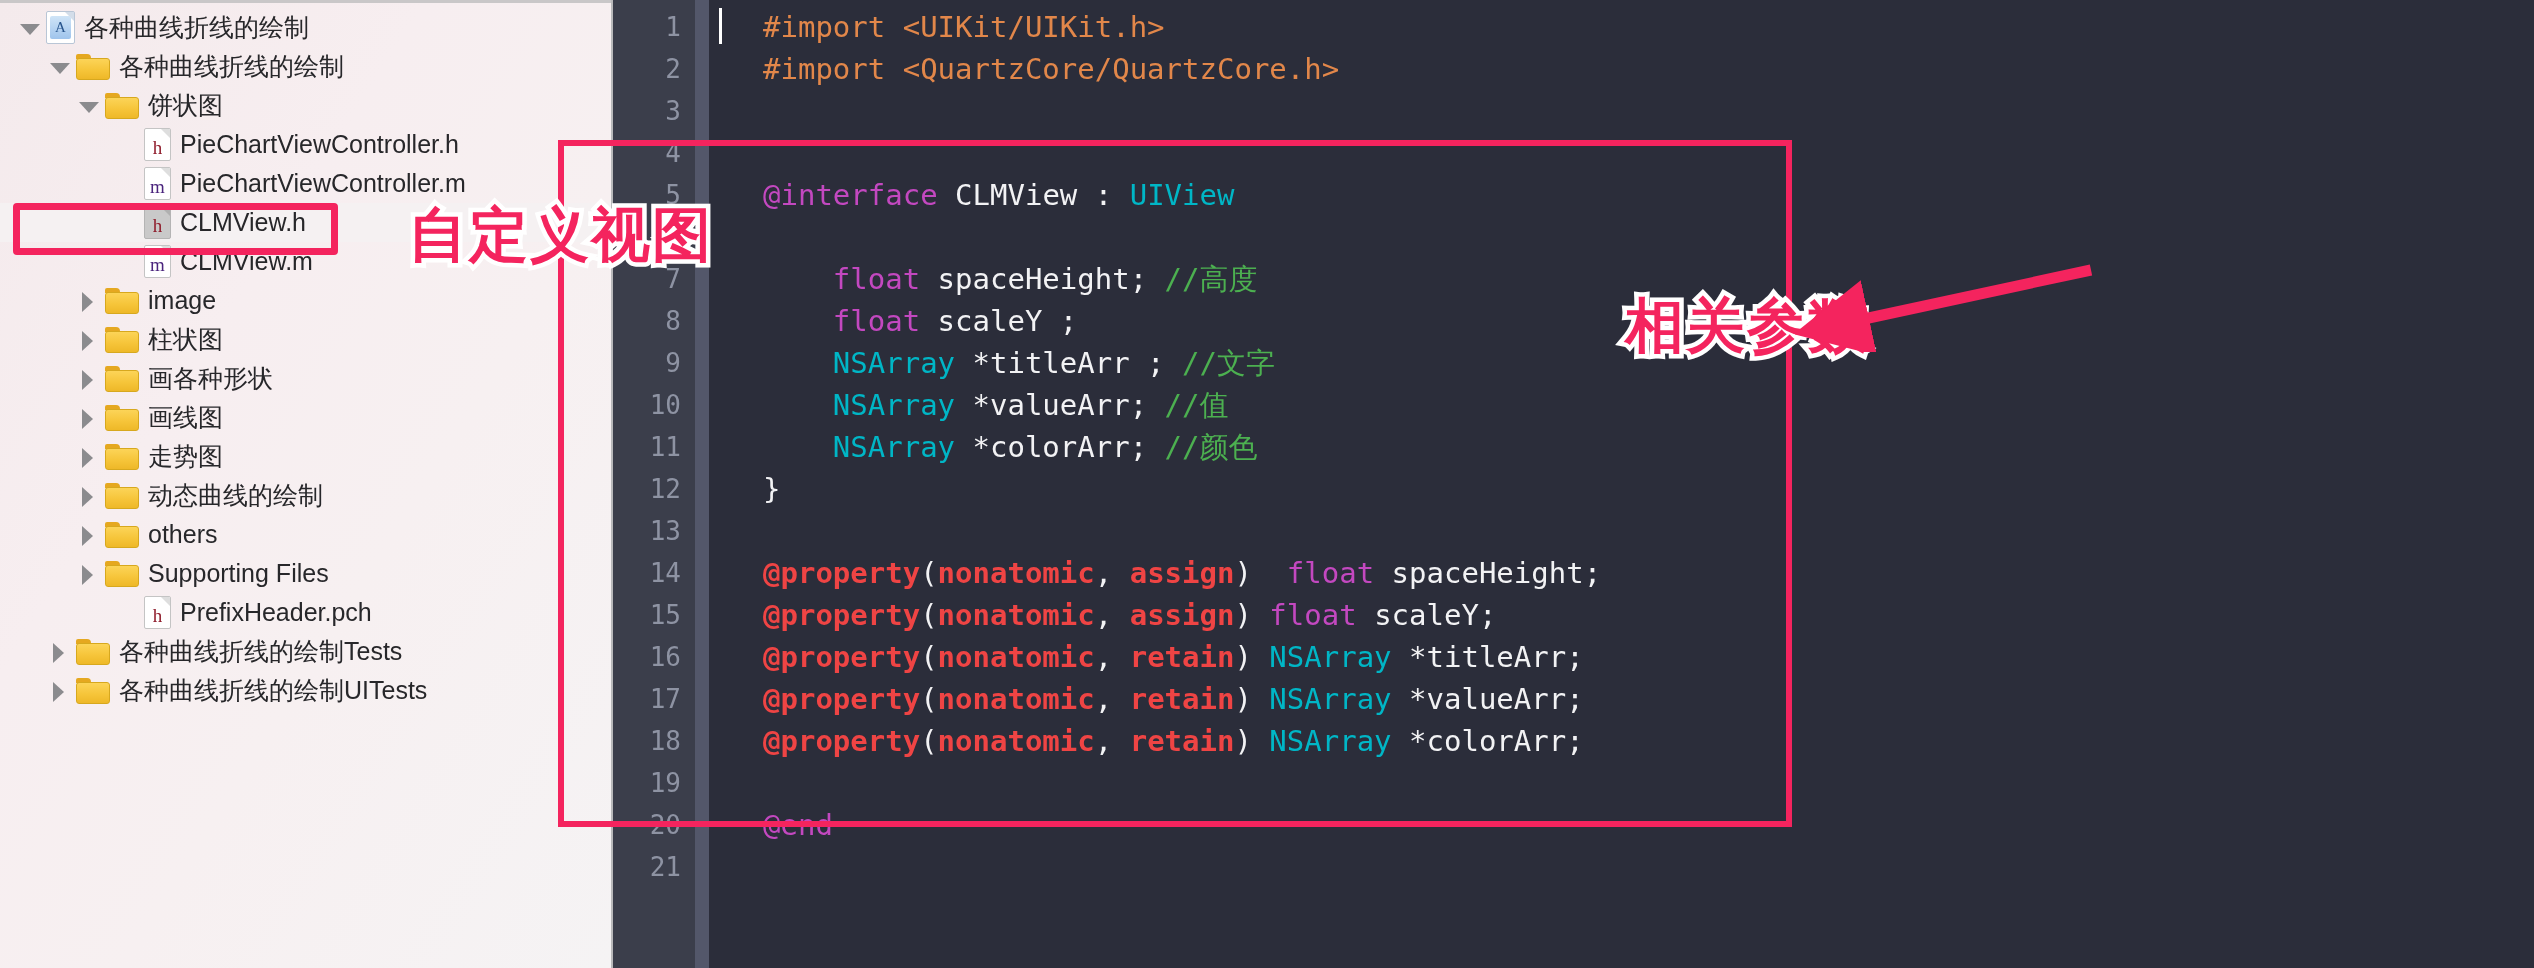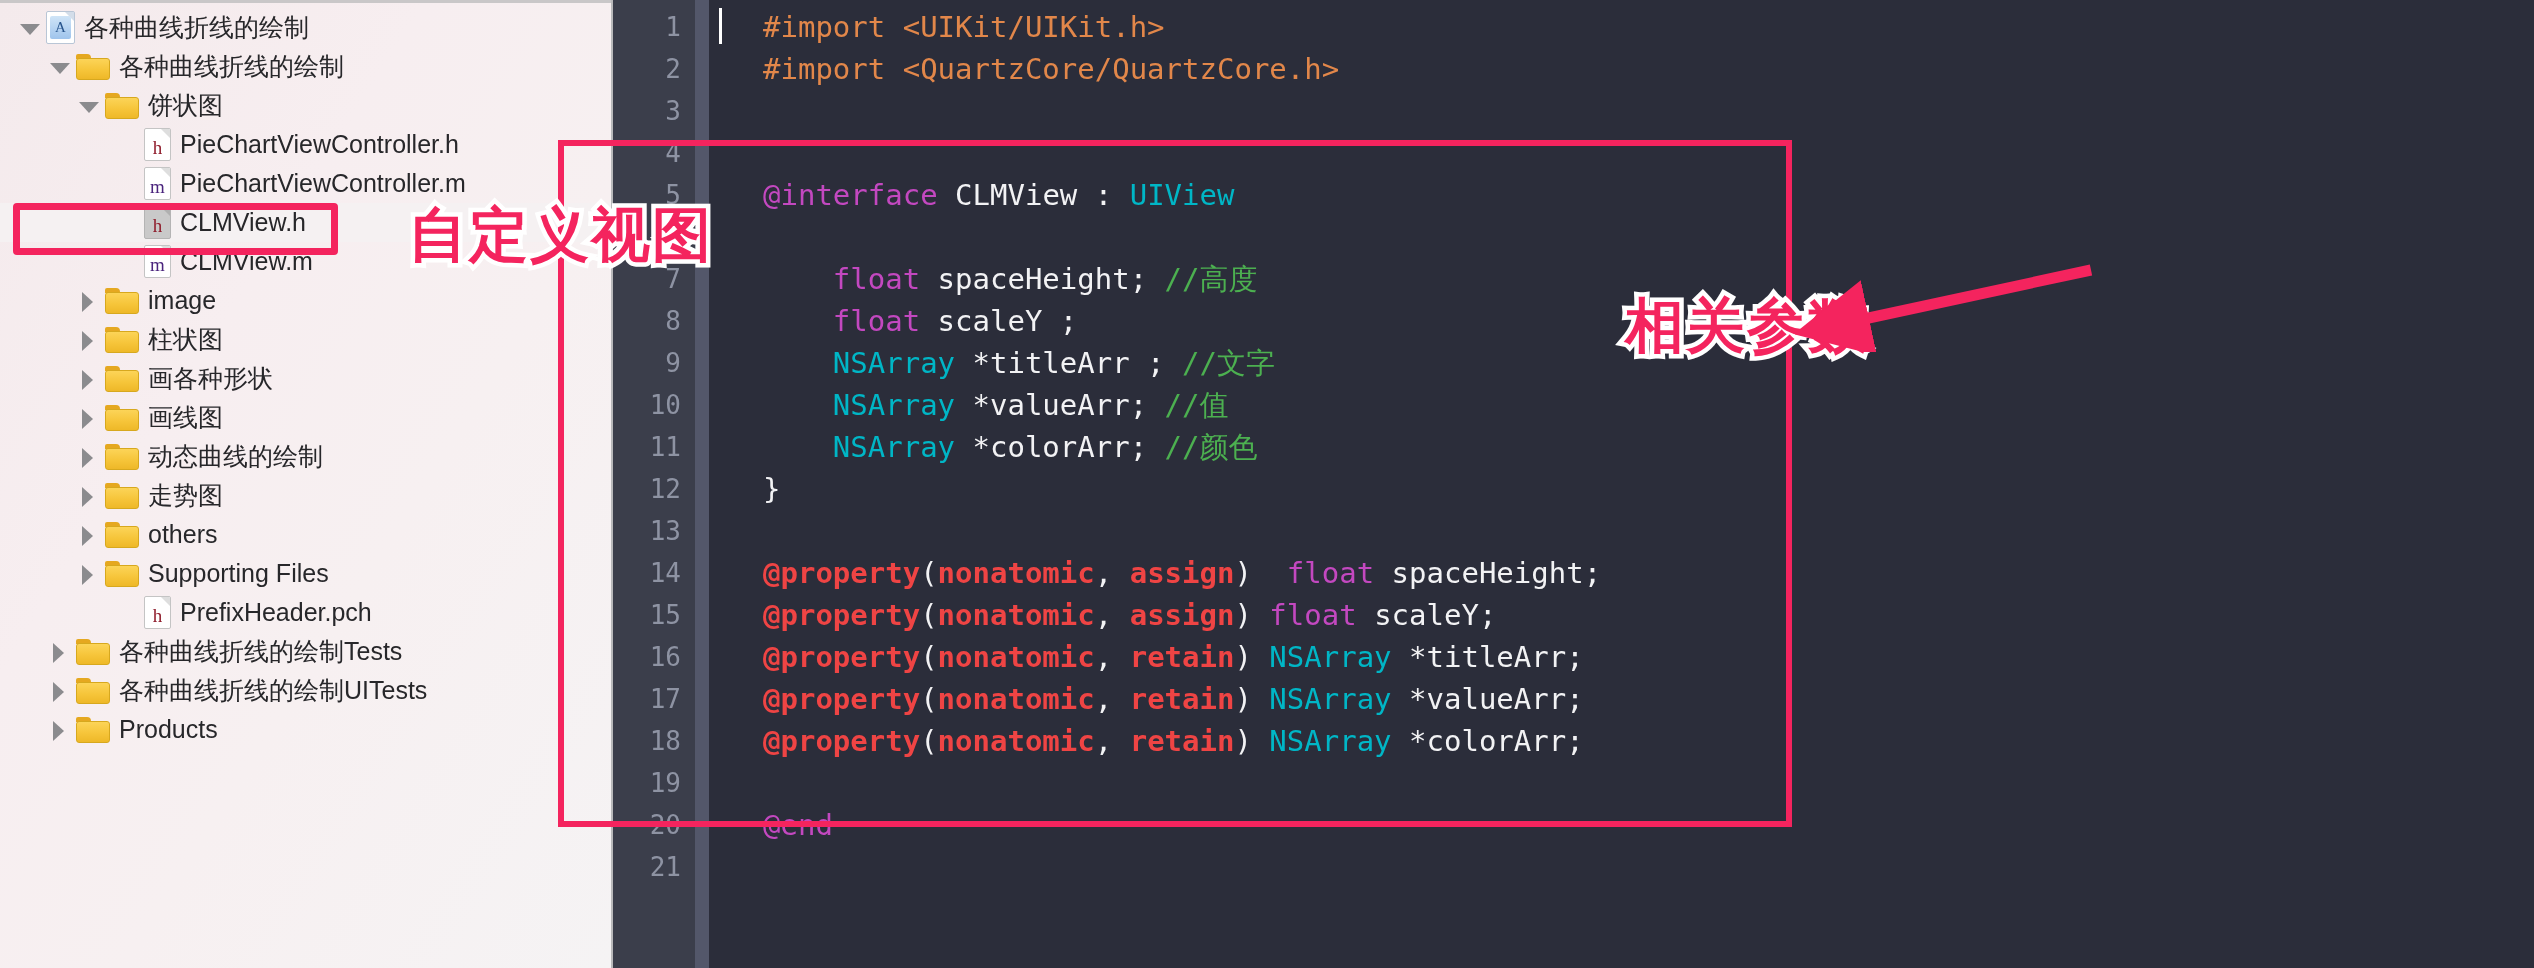--- a/index.html
+++ b/index.html
@@ -364,29 +364,29 @@
             <span class="body"></span>
           </span>
           <span>画线图</span>
         </div>
         <div class="tree-row ind2">
           <span class="twisty closed"></span>
           <span class="ic folder-ic">
             <span class="tab"></span>
             <span class="body"></span>
           </span>
+          <span>走势图</span>
+        </div>
+        <div class="tree-row ind2">
+          <span class="twisty closed"></span>
+          <span class="ic folder-ic">
+            <span class="tab"></span>
+            <span class="body"></span>
+          </span>
           <span>动态曲线的绘制</span>
-        </div>
-        <div class="tree-row ind2">
-          <span class="twisty closed"></span>
-          <span class="ic folder-ic">
-            <span class="tab"></span>
-            <span class="body"></span>
-          </span>
-          <span>走势图</span>
         </div>
         <div class="tree-row ind2">
           <span class="twisty closed"></span>
           <span class="ic folder-ic">
             <span class="tab"></span>
             <span class="body"></span>
           </span>
           <span>others</span>
         </div>
         <div class="tree-row ind2">
@@ -412,28 +412,20 @@
           </span>
           <span>各种曲线折线的绘制Tests</span>
         </div>
         <div class="tree-row ind1">
           <span class="twisty closed"></span>
           <span class="ic folder-ic">
             <span class="tab"></span>
             <span class="body"></span>
           </span>
           <span>各种曲线折线的绘制UITests</span>
-        </div>
-        <div class="tree-row ind1">
-          <span class="twisty closed"></span>
-          <span class="ic folder-ic">
-            <span class="tab"></span>
-            <span class="body"></span>
-          </span>
-          <span>Products</span>
         </div>
       </div>
 
     <div class="anno-box" id="anno-box-file"></div>
   </div>
 
   <div id="editor">
     <div id="gutter">
         <div class="gline">1</div>
         <div class="gline">2</div>

